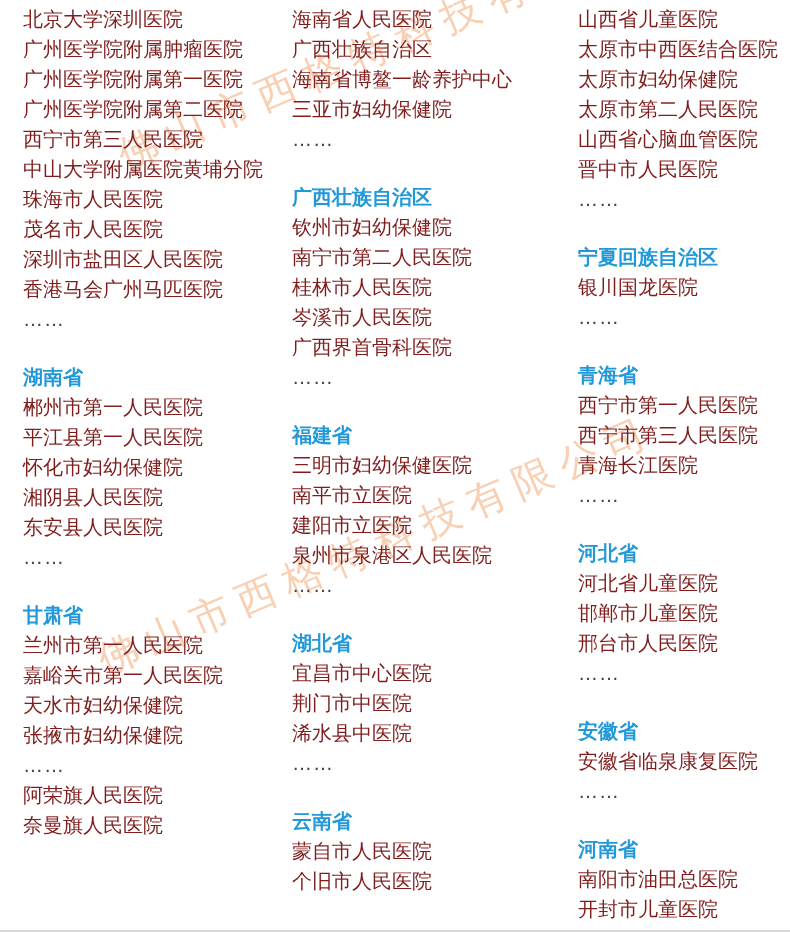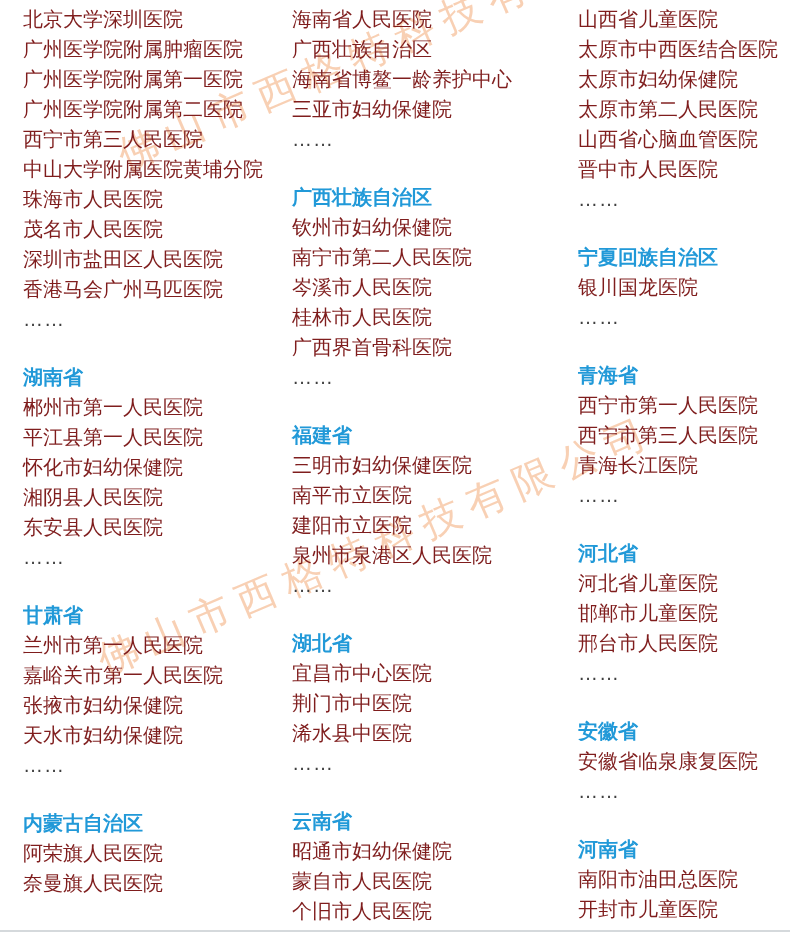--- a/index.html
+++ b/index.html
@@ -96,27 +96,26 @@
         <div class="hospital">湘阴县人民医院</div>
         <div class="hospital">东安县人民医院</div>
       </div>
     <div class="more">……</div>
   </div>
   <div class="sec">
     <div class="prov">甘肃省</div>
     <div>
         <div class="hospital">兰州市第一人民医院</div>
         <div class="hospital">嘉峪关市第一人民医院</div>
+        <div class="hospital">天水市妇幼保健院</div>
         <div class="hospital">张掖市妇幼保健院</div>
-        <div class="hospital">天水市妇幼保健院</div>
-      </div>
-    <div class="more">……</div>
-  </div>
-  <div class="sec">
-    <div class="prov">内蒙古自治区</div>
+      </div>
+    <div class="more">……</div>
+  </div>
+  <div class="sec">
     <div>
         <div class="hospital">阿荣旗人民医院</div>
         <div class="hospital">奈曼旗人民医院</div>
       </div>
   </div>
 </div>
 
 <div class="col col2">
   <div class="sec first">
     <div class="prov">海南省</div>
@@ -126,22 +125,22 @@
         <div class="hospital">海南省博鳌一龄养护中心</div>
         <div class="hospital">三亚市妇幼保健院</div>
       </div>
     <div class="more">……</div>
   </div>
   <div class="sec">
     <div class="prov">广西壮族自治区</div>
     <div>
         <div class="hospital">钦州市妇幼保健院</div>
         <div class="hospital">南宁市第二人民医院</div>
+        <div class="hospital">桂林市人民医院</div>
         <div class="hospital">岑溪市人民医院</div>
-        <div class="hospital">桂林市人民医院</div>
         <div class="hospital">广西界首骨科医院</div>
       </div>
     <div class="more">……</div>
   </div>
   <div class="sec">
     <div class="prov">福建省</div>
     <div>
         <div class="hospital">三明市妇幼保健医院</div>
         <div class="hospital">南平市立医院</div>
         <div class="hospital">建阳市立医院</div>
@@ -154,21 +153,20 @@
     <div>
         <div class="hospital">宜昌市中心医院</div>
         <div class="hospital">荆门市中医院</div>
         <div class="hospital">浠水县中医院</div>
       </div>
     <div class="more">……</div>
   </div>
   <div class="sec">
     <div class="prov">云南省</div>
     <div>
-        <div class="hospital">昭通市妇幼保健院</div>
         <div class="hospital">蒙自市人民医院</div>
         <div class="hospital">个旧市人民医院</div>
       </div>
   </div>
 </div>
 
 <div class="col col3">
   <div class="sec first">
     <div class="prov">山西省</div>
     <div>

